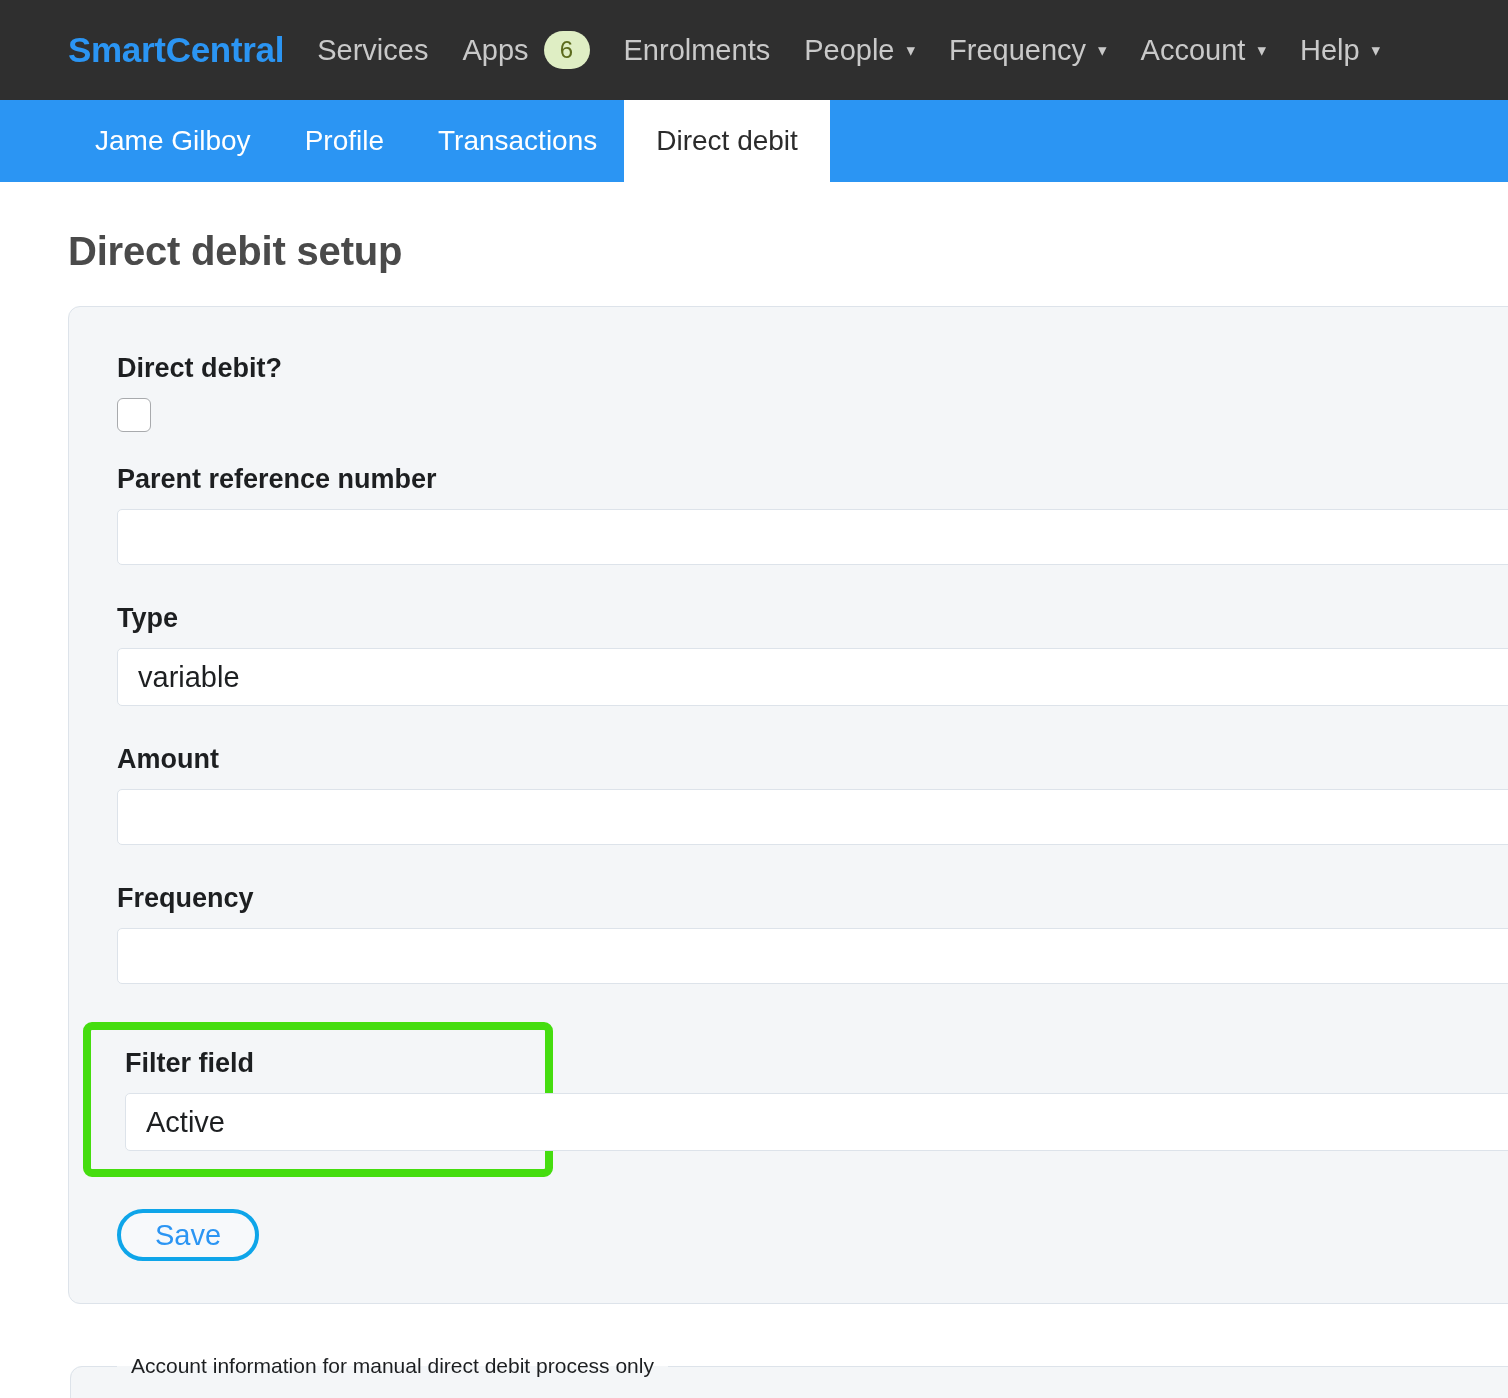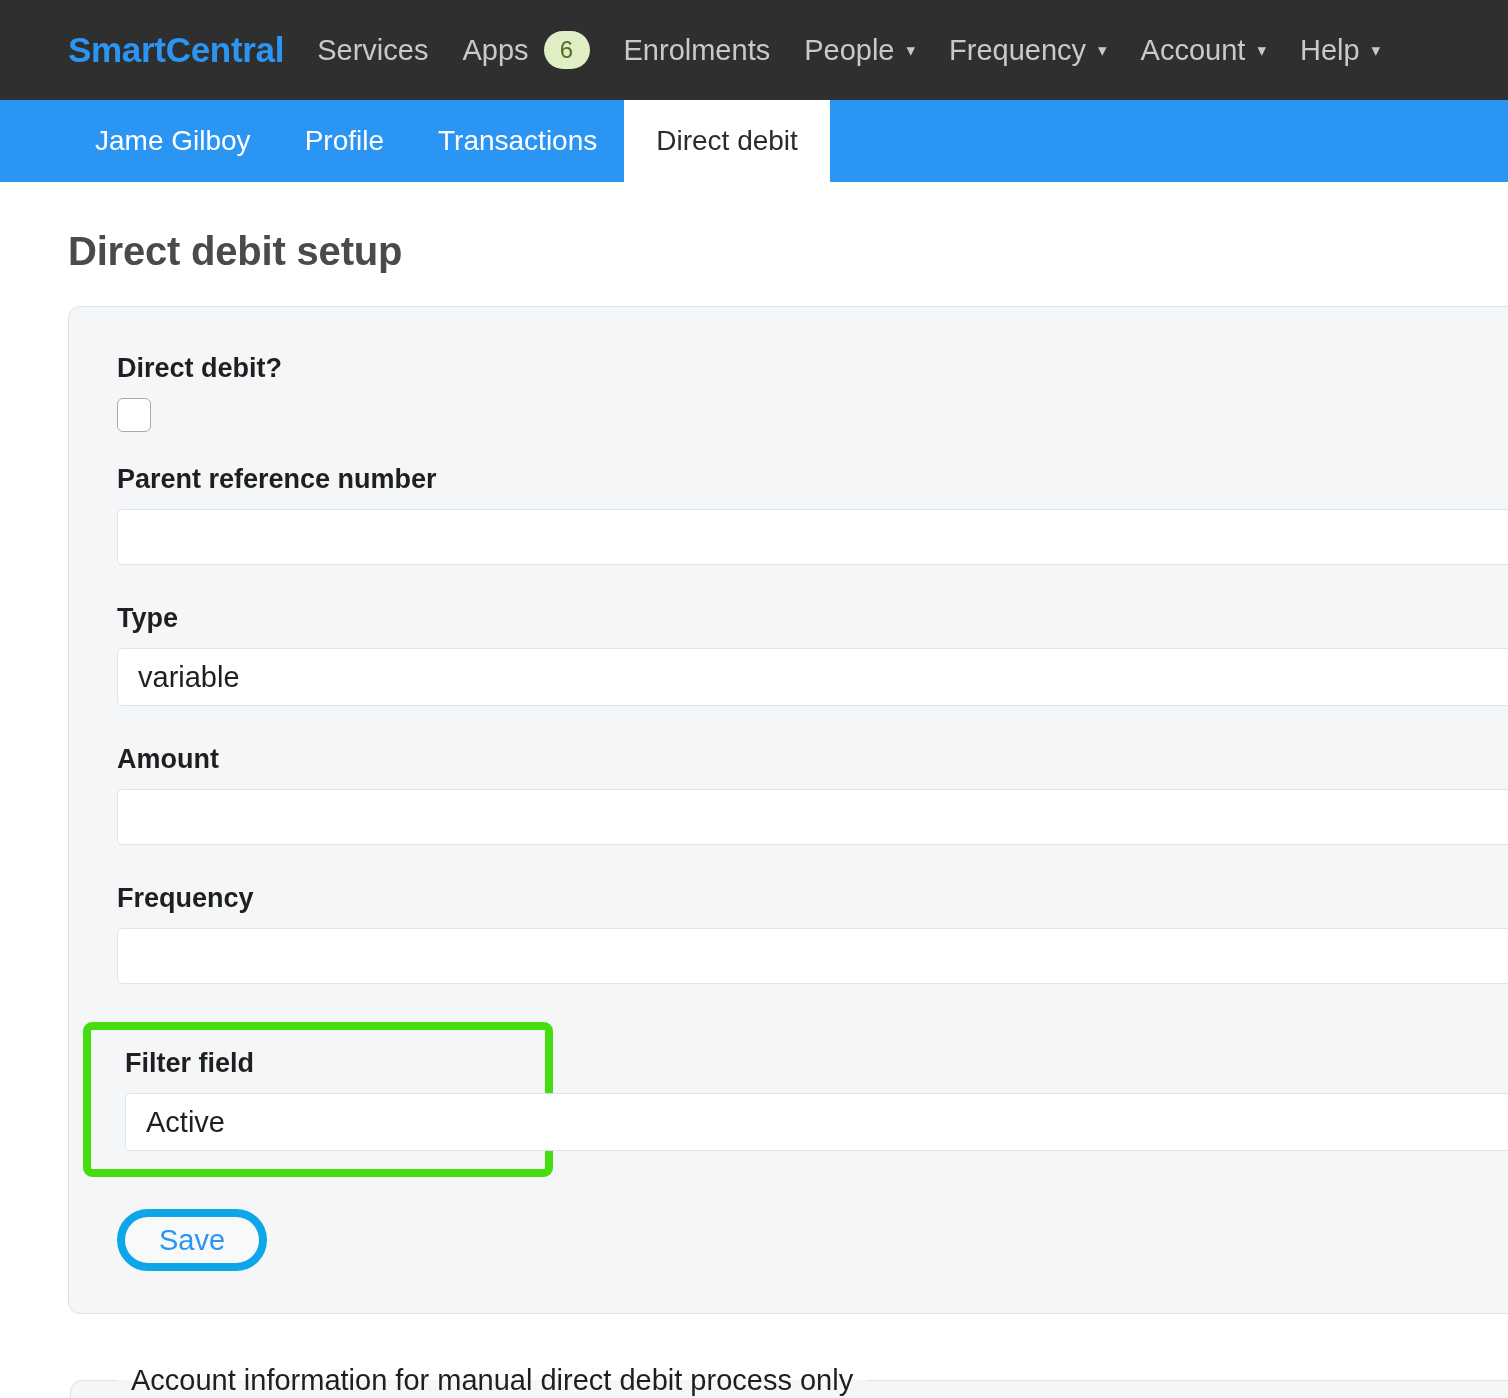--- a/index.html
+++ b/index.html
@@ -157,23 +157,23 @@
     border-radius: 9px;
     box-sizing: border-box;
     margin-bottom: 10px;
   }
   .highlight-wrap .control { margin-bottom: 0; }
 
   .save-btn {
     display: inline-flex;
     align-items: center;
     justify-content: center;
-    height: 62px;
+    height: 52px;
     padding: 0 34px;
-    border: 8px solid #0ea5e9;
+    border: 4px solid #0ea5e9;
     border-radius: 34px;
     background: #f7f9fb;
     color: #2b95f3;
     font-size: 29px;
     box-sizing: border-box;
     margin-top: 22px;
   }
 
   
   .fieldset2 {
@@ -181,21 +181,21 @@
     border: 1px solid #dde3ea;
     border-radius: 12px;
     background: #f4f6f8;
     width: 1500px;
     box-sizing: border-box;
     height: 120px;
   }
   .fieldset2 legend {
     margin-left: 34px;
     padding: 0 14px;
-    font-size: 29px;
+    font-size: 21px;
     color: #1d1f21;
   }
 </style>
 </head>
 <body>
 
 <div class="navbar">
   <div class="brand">SmartCentral</div>
 
   <div class="nav-item">

